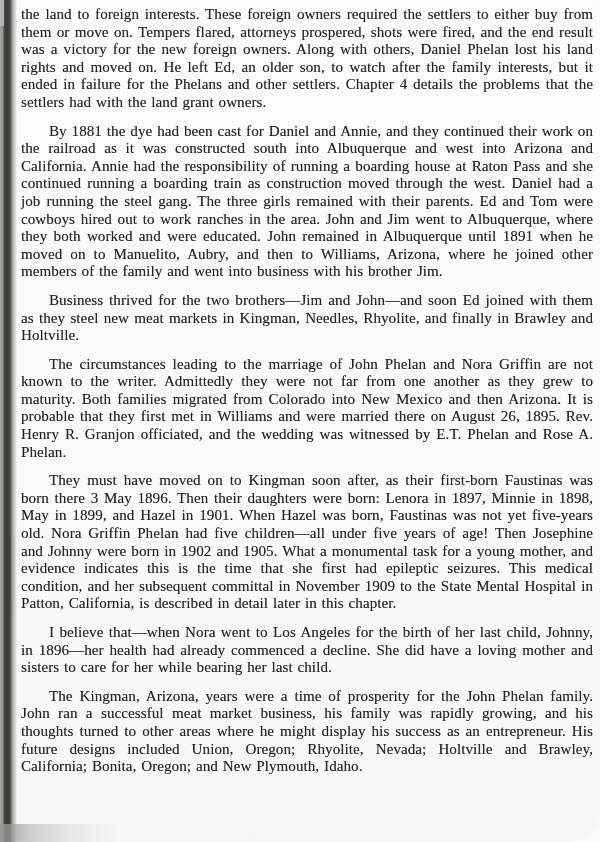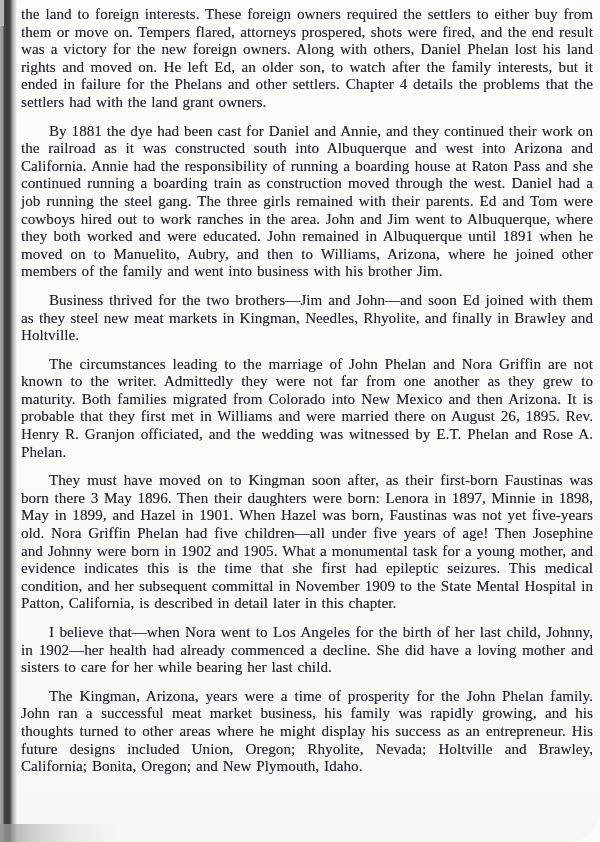--- a/index.html
+++ b/index.html
@@ -82,19 +82,19 @@
 </head>
 <body>
 
 <div class="page">
   <div class="text-block">
     <p class="continued">the land to foreign interests. These foreign owners required the settlers to either buy from them or move on. Tempers flared, attorneys prospered, shots were fired, and the end result was a victory for the new foreign owners. Along with others, Daniel Phelan lost his land rights and moved on. He left Ed, an older son, to watch after the family interests, but it ended in failure for the Phelans and other settlers. Chapter 4 details the problems that the settlers had with the land grant owners.</p>
     <p>By 1881 the dye had been cast for Daniel and Annie, and they continued their work on the railroad as it was constructed south into Albuquerque and west into Arizona and California. Annie had the responsibility of running a boarding house at Raton Pass and she continued running a boarding train as construction moved through the west. Daniel had a job running the steel gang. The three girls remained with their parents. Ed and Tom were cowboys hired out to work ranches in the area. John and Jim went to Albuquerque, where they both worked and were educated. John remained in Albuquerque until 1891 when he moved on to Manuelito, Aubry, and then to Williams, Arizona, where he joined other members of the family and went into business with his brother Jim.</p>
     <p>Business thrived for the two brothers—Jim and John—and soon Ed joined with them as they steel new meat markets in Kingman, Needles, Rhyolite, and finally in Brawley and Holtville.</p>
     <p>The circumstances leading to the marriage of John Phelan and Nora Griffin are not known to the writer. Admittedly they were not far from one another as they grew to maturity. Both families migrated from Colorado into New Mexico and then Arizona. It is probable that they first met in Williams and were married there on August 26, 1895. Rev. Henry R. Granjon officiated, and the wedding was witnessed by E.T. Phelan and Rose A. Phelan.</p>
     <p>They must have moved on to Kingman soon after, as their first-born Faustinas was born there 3 May 1896. Then their daughters were born: Lenora in 1897, Minnie in 1898, May in 1899, and Hazel in 1901. When Hazel was born, Faustinas was not yet five-years old. Nora Griffin Phelan had five children—all under five years of age! Then Josephine and Johnny were born in 1902 and 1905. What a monumental task for a young mother, and evidence indicates this is the time that she first had epileptic seizures. This medical condition, and her subsequent committal in November 1909 to the State Mental Hospital in Patton, California, is described in detail later in this chapter.</p>
-    <p>I believe that—when Nora went to Los Angeles for the birth of her last child, Johnny, in 1902—her health had already commenced a decline. She did have a loving mother and sisters to care for her while bearing her last child.</p>
+    <p>I believe that—when Nora went to Los Angeles for the birth of her last child, Johnny, in 1896—her health had already commenced a decline. She did have a loving mother and sisters to care for her while bearing her last child.</p>
     <p>The Kingman, Arizona, years were a time of prosperity for the John Phelan family. John ran a successful meat market business, his family was rapidly growing, and his thoughts turned to other areas where he might display his success as an entrepreneur. His future designs included Union, Oregon; Rhyolite, Nevada; Holtville and Brawley, California; Bonita, Oregon; and New Plymouth, Idaho.</p>
   </div>
   <div class="binding-shadow"></div>
   <div class="corner-smudge-top"></div>
   <div class="corner-smudge"></div>
 </div>
 
 </body></html>

